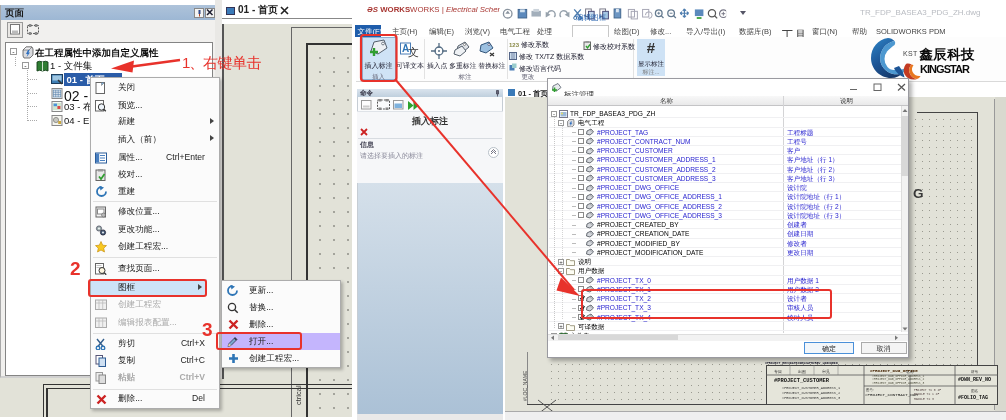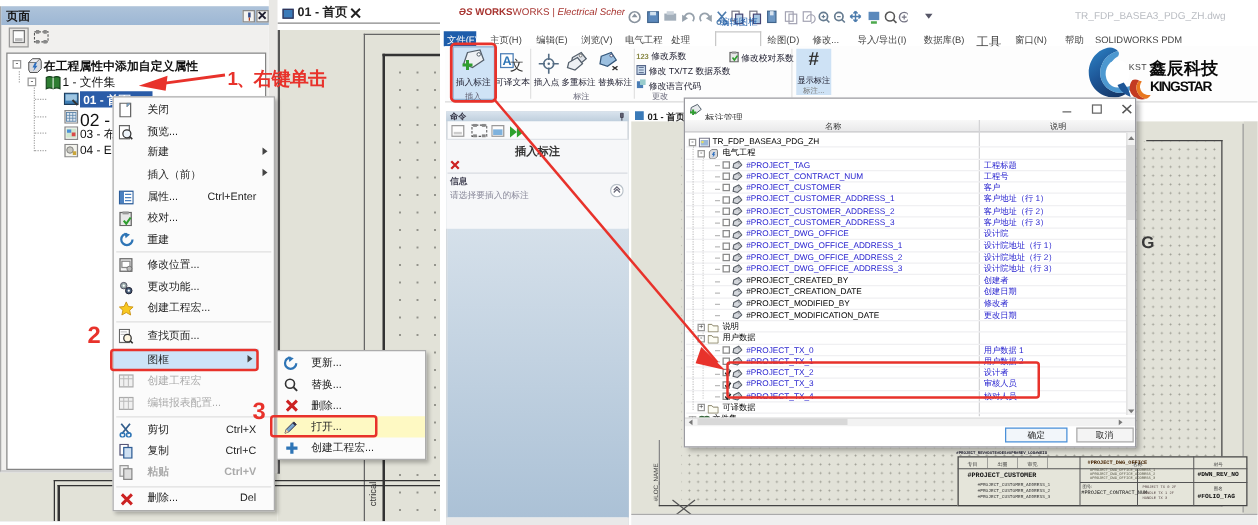--- a/index.html
+++ b/index.html
@@ -110,21 +110,21 @@
     <circle cx="5" cy="5" r="2.6" fill="#c8c8c0" stroke="#777" stroke-width="0.7"></circle>
     <rect x="7.2" y="6" width="2.8" height="3" fill="#caa63c"></rect>
   </svg>
 <div class="a" style="left:64px;top:114.5px;font-size:9.5px;color:#111">04 - E</div>
 <div class="a" style="left:14.5px;top:57px;width:1px;height:9px;border-left:1px dotted #aaa"></div>
 <div class="a" style="left:26.5px;top:70px;width:1px;height:51px;border-left:1px dotted #aaa"></div>
 <div class="a" style="left:27.5px;top:78.5px;width:9px;height:1px;border-top:1px dotted #aaa"></div>
 <div class="a" style="left:27.5px;top:92.5px;width:9px;height:1px;border-top:1px dotted #aaa"></div>
 <div class="a" style="left:27.5px;top:106px;width:9px;height:1px;border-top:1px dotted #aaa"></div>
 <div class="a" style="left:27.5px;top:119.5px;width:9px;height:1px;border-top:1px dotted #aaa"></div>
-<div class="a" style="left:182px;top:53.5px;font-size:15px;font-weight:bold;color:#e8322b;letter-spacing:-1.2px">1、<span style="letter-spacing:-0.5px">右键单击</span></div>
+<div class="a" style="left:182px;top:53.5px;font-size:15px;font-weight:normal;color:#e8322b;letter-spacing:-1.2px">1、<span style="letter-spacing:-0.5px">右键单击</span></div>
 <svg class="a" style="left:105px;top:55px" width="80" height="22">
     <line x1="75" y1="5" x2="27" y2="11.5" stroke="#e8322b" stroke-width="2.4"></line>
     <polygon points="6,13.5 29,5.5 27.5,17.5" fill="#e8322b"></polygon>
   </svg>
 <div class="a" style="left:90px;top:77px;width:130px;height:332px;background:#fbfbfb;border:1px solid #acacac;box-shadow:2px 2px 3px rgba(0,0,0,0.25)"></div>
 <div class="mi" style="left:91px;top:79px;width:128px;">
     <span class="tx">关闭</span>
   </div>
 <svg class="a" style="left:95px;top:82px" width="12" height="12">
     <rect x="1" y="0.5" width="8.5" height="11" fill="#fff" stroke="#666"></rect>
@@ -270,21 +270,21 @@
 <svg class="a" style="left:227px;top:301.5px" width="12" height="12">
     <circle cx="5" cy="5" r="3.6" fill="none" stroke="#333" stroke-width="1.3"></circle>
     <path d="M7.7 7.7 l3 3" stroke="#333" stroke-width="1.5"></path>
   </svg>
 <div class="mi" style="left:222px;top:315.5px;width:118px;">
     <span class="tx">删除...</span>
   </div>
 <svg class="a" style="left:227.5px;top:319px" width="12" height="12">
     <path d="M1.5 1.5 L9.5 9.5 M9.5 1.5 L1.5 9.5" stroke="#cc2222" stroke-width="2.4"></path>
   </svg>
-<div class="mi" style="left:222px;top:332.5px;width:118px;background:#fef9c3;">
+<div class="mi" style="left:222px;top:332.5px;width:118px;background:#c4b5fd;">
     <span class="tx">打开...</span>
   </div>
 <svg class="a" style="left:227px;top:335.5px" width="12" height="12">
     <path d="M1 10.5 L2 7.5 L8 1.5 L10 3.5 L4 9.5 Z" fill="#7aa8d0" stroke="#335" stroke-width="0.8"></path>
     <path d="M8 1.5 L10 3.5 L9 4.5 L7 2.5 Z" fill="#334"></path>
     <path d="M1 10.5 L2 7.5 L4 9.5 Z" fill="#f0d0a0"></path>
   </svg>
 <div class="mi" style="left:222px;top:349.5px;width:118px;">
     <span class="tx">创建工程宏...</span>
   </div>
@@ -341,21 +341,21 @@
 <div class="a" style="left:357.5px;top:27px;font-size:7.5px;color:#fff">文件(F)</div>
 <div class="a" style="left:392px;top:27px;font-size:7.5px;color:#444;white-space:nowrap">主页(H)</div>
 <div class="a" style="left:429px;top:27px;font-size:7.5px;color:#444;white-space:nowrap">编辑(E)</div>
 <div class="a" style="left:465px;top:27px;font-size:7.5px;color:#444;white-space:nowrap">浏览(V)</div>
 <div class="a" style="left:500px;top:27px;font-size:7.5px;color:#444;white-space:nowrap">电气工程</div>
 <div class="a" style="left:537px;top:27px;font-size:7.5px;color:#444;white-space:nowrap">处理</div>
 <div class="a" style="left:614px;top:27px;font-size:7.5px;color:#444;white-space:nowrap">绘图(D)</div>
 <div class="a" style="left:650px;top:27px;font-size:7.5px;color:#444;white-space:nowrap">修改...</div>
 <div class="a" style="left:686px;top:27px;font-size:7.5px;color:#444;white-space:nowrap">导入/导出(I)</div>
 <div class="a" style="left:739px;top:27px;font-size:7.5px;color:#444;white-space:nowrap">数据库(B)</div>
-<div class="a" style="left:781px;top:27px;font-size:10px;color:#444;white-space:nowrap">工具</div>
+<div class="a" style="left:781px;top:27px;font-size:13px;color:#444;white-space:nowrap">工具</div>
 <div class="a" style="left:812px;top:27px;font-size:7.5px;color:#444;white-space:nowrap">窗口(N)</div>
 <div class="a" style="left:852px;top:27px;font-size:7.5px;color:#444;white-space:nowrap">帮助</div>
 <div class="a" style="left:876px;top:27px;font-size:7.5px;color:#444;white-space:nowrap">SOLIDWORKS PDM</div>
 <div class="a" style="left:572px;top:25px;width:37px;height:12px;background:#fff;border:1px solid #c8c8c8;border-bottom:none"></div>
 <div class="a" style="left:576px;top:13px;font-size:7.5px;color:#1e5dab">编辑图框</div>
 <div class="a" style="left:356px;top:37px;width:650px;height:44.5px;background:#fdfdfd;border-bottom:1px solid #d9d9d9"></div>
 <div class="a" style="left:424px;top:39px;width:1px;height:40px;background:#e2e2e2"></div>
 <div class="a" style="left:507px;top:39px;width:1px;height:40px;background:#e2e2e2"></div>
 <div class="a" style="left:633px;top:39px;width:1px;height:40px;background:#e2e2e2"></div>
 <div class="a" style="left:361.5px;top:36.5px;width:34px;height:43.5px;background:#cfe3f6;border:1px solid #8fb0d2"></div>

